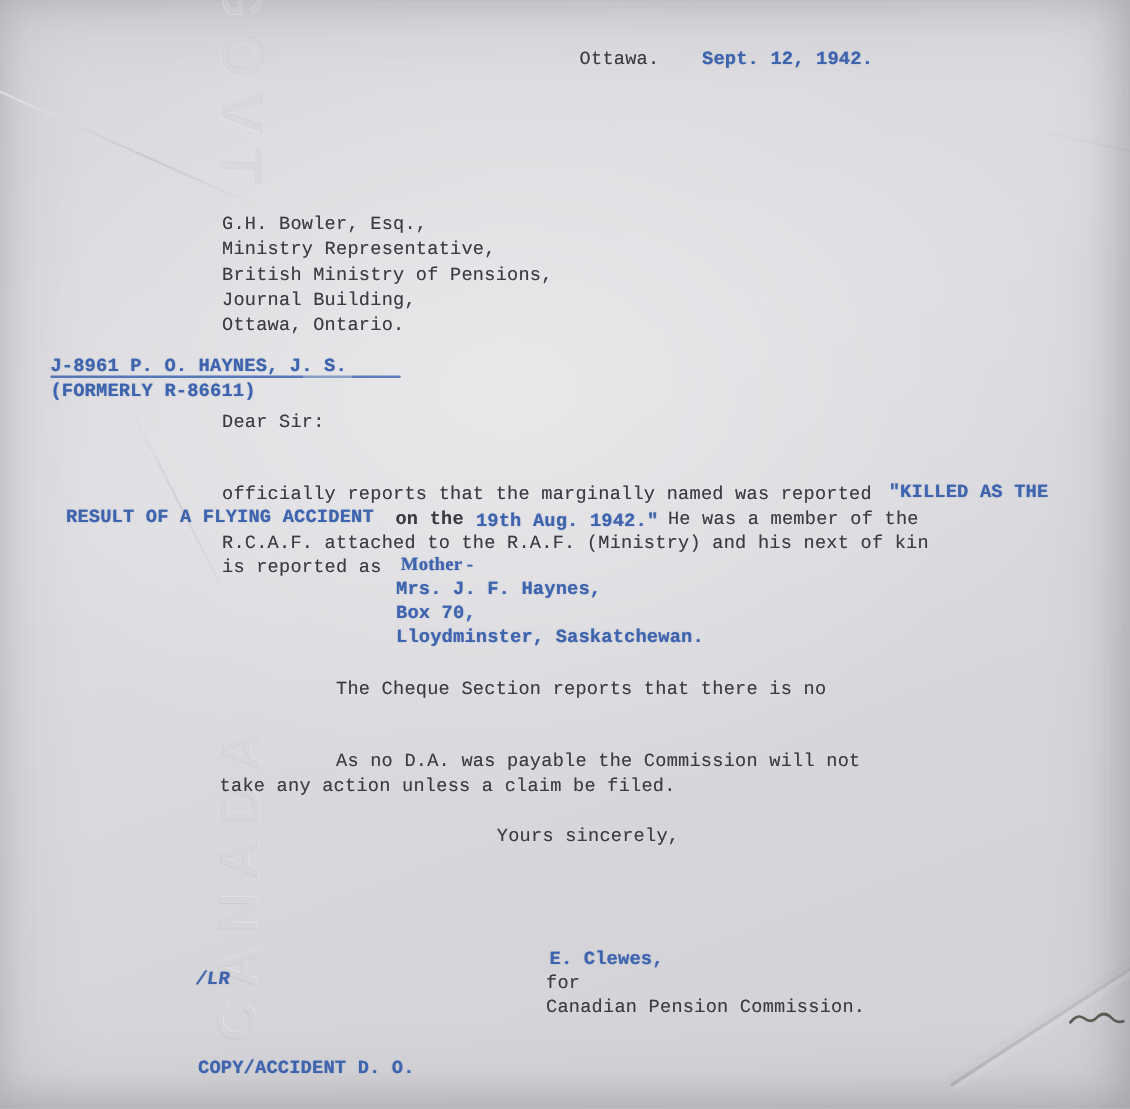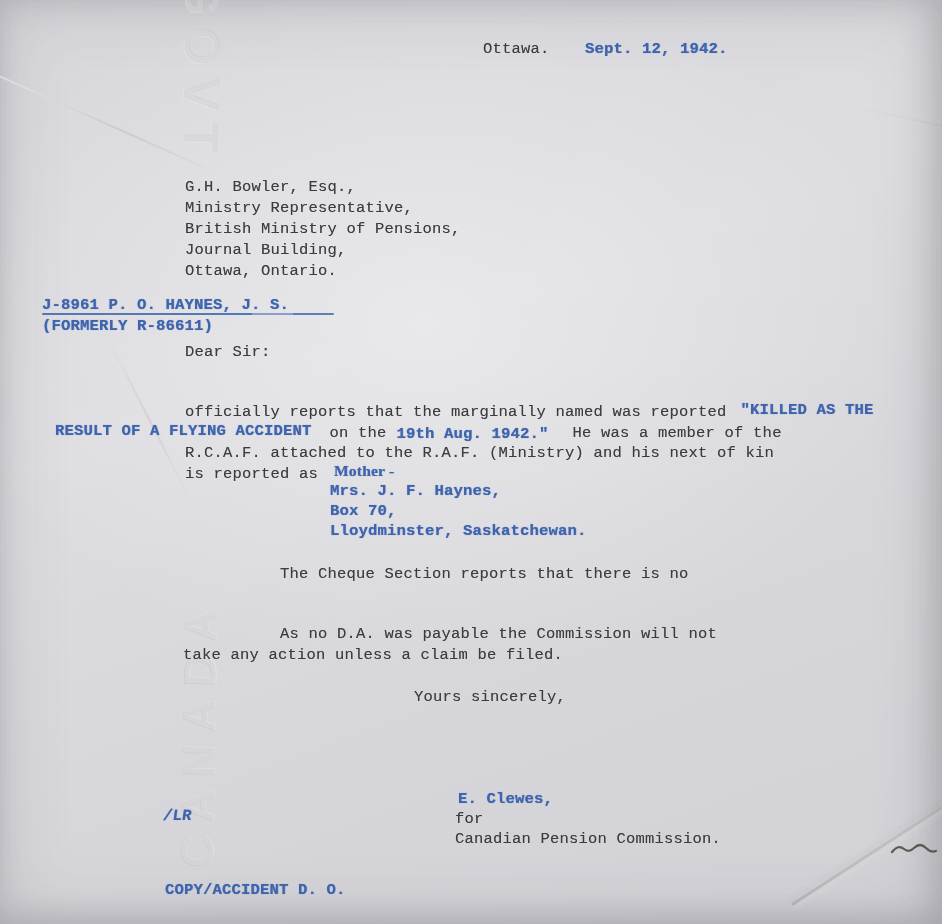--- a/index.html
+++ b/index.html
@@ -29,23 +29,23 @@
     text-shadow:0 0 0.5px rgba(60,60,64,0.45);
   }
   .stamp{
     color:var(--stamp-blue);
     font-weight:700;
     text-shadow:0 0 1px rgba(62,100,175,0.55), 0.4px 0.4px 0 rgba(62,100,175,0.35);
   }
   .raise{position:relative;top:-2px;}
   .drop{position:relative;top:1px;}
   .gap14{margin-left:14px;}
-  .gap18{margin-left:18px;}
+  .gap18{margin-left:18px;font-weight:bold;}
   .gap10{margin-left:10px;}
-  .gap8{margin-left:24px;}
+  .gap8{margin-left:8px;}
   .gap16{margin-left:16px;font-family:Liberation Serif, serif;}
   .ref-underline{
     position:absolute;left:42px;top:313px;width:292px;height:2px;
     background:linear-gradient(90deg, rgba(62,100,175,0.85) 0 72%, rgba(62,100,175,0.55) 72% 86%, rgba(62,100,175,0.8) 86% 100%);
     border-radius:1px;
   }
   .watermark{
     position:absolute;
     font-family:"Liberation Sans","DejaVu Sans",sans-serif;
     font-weight:700;color:rgba(110,108,116,0.12);

